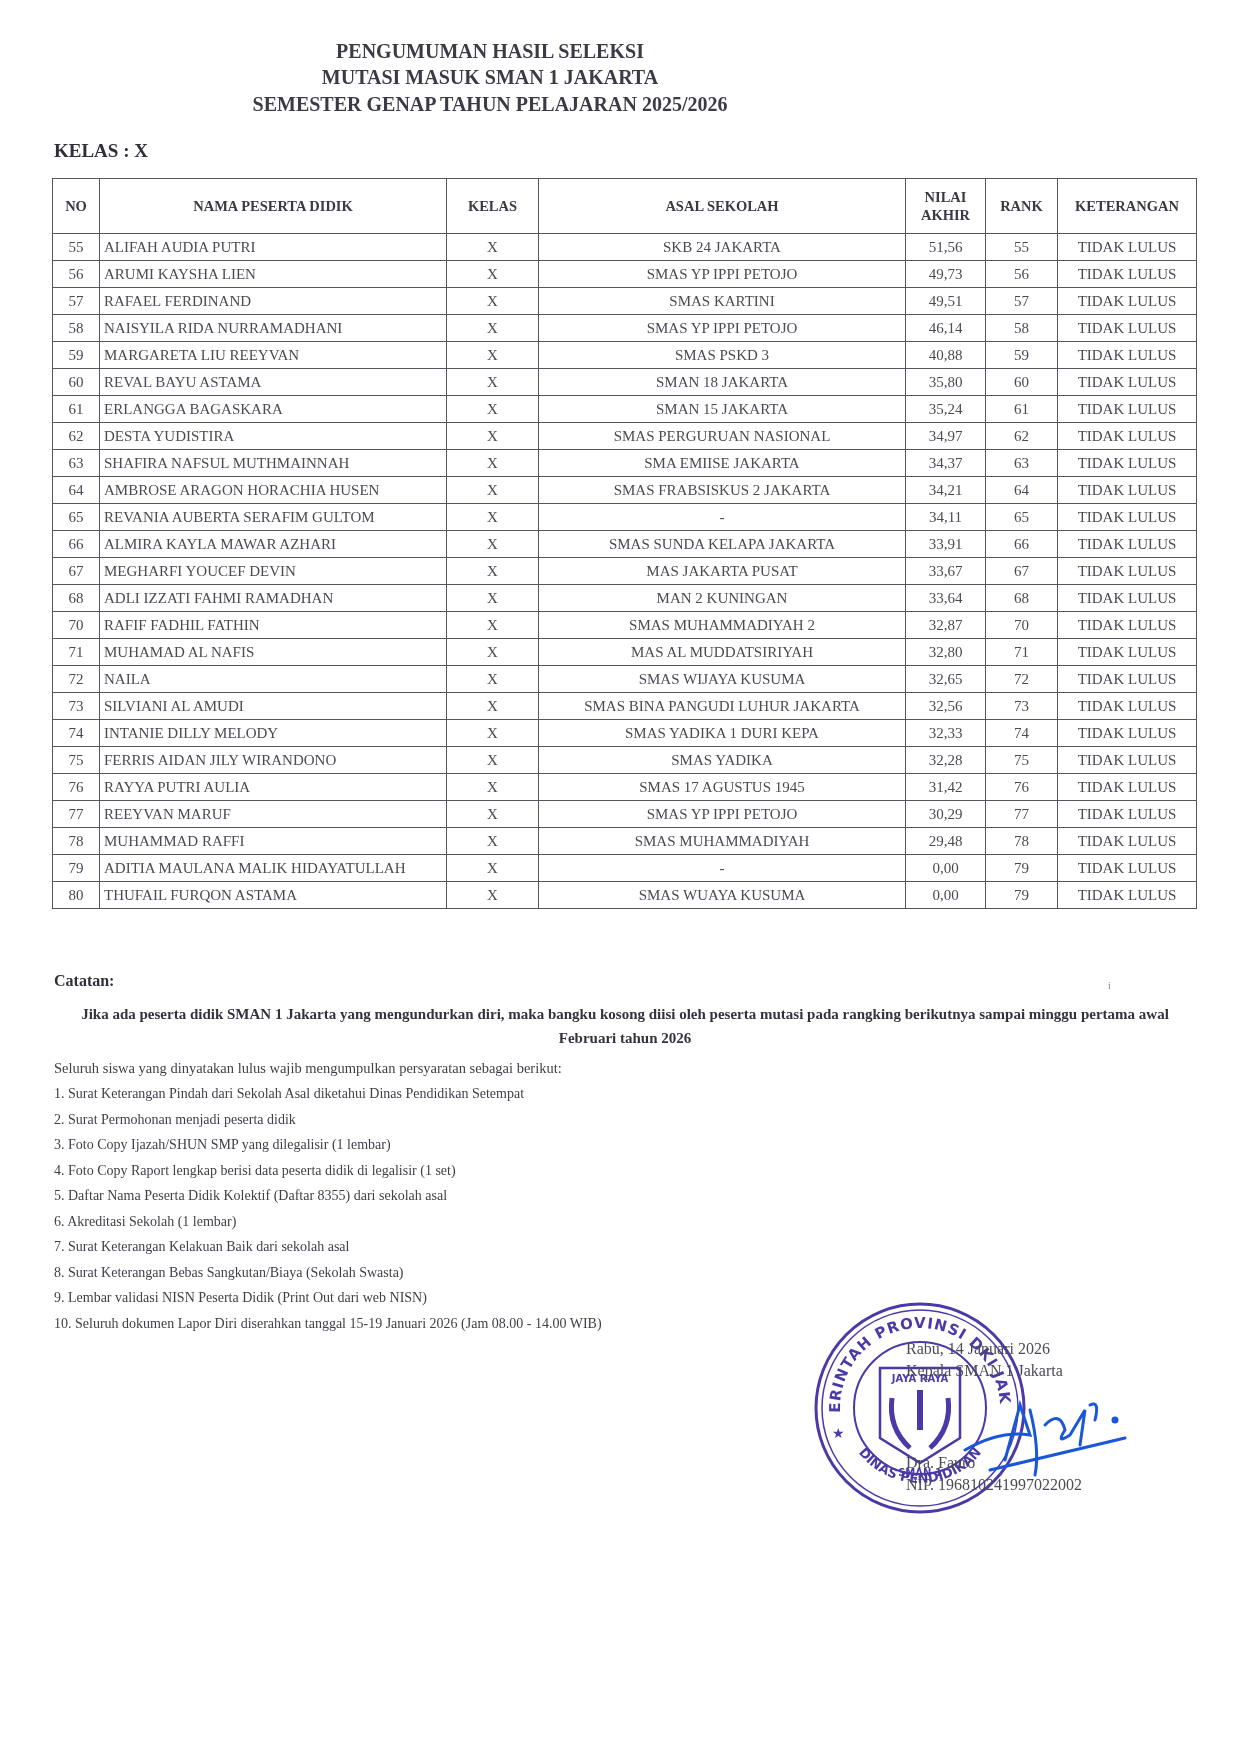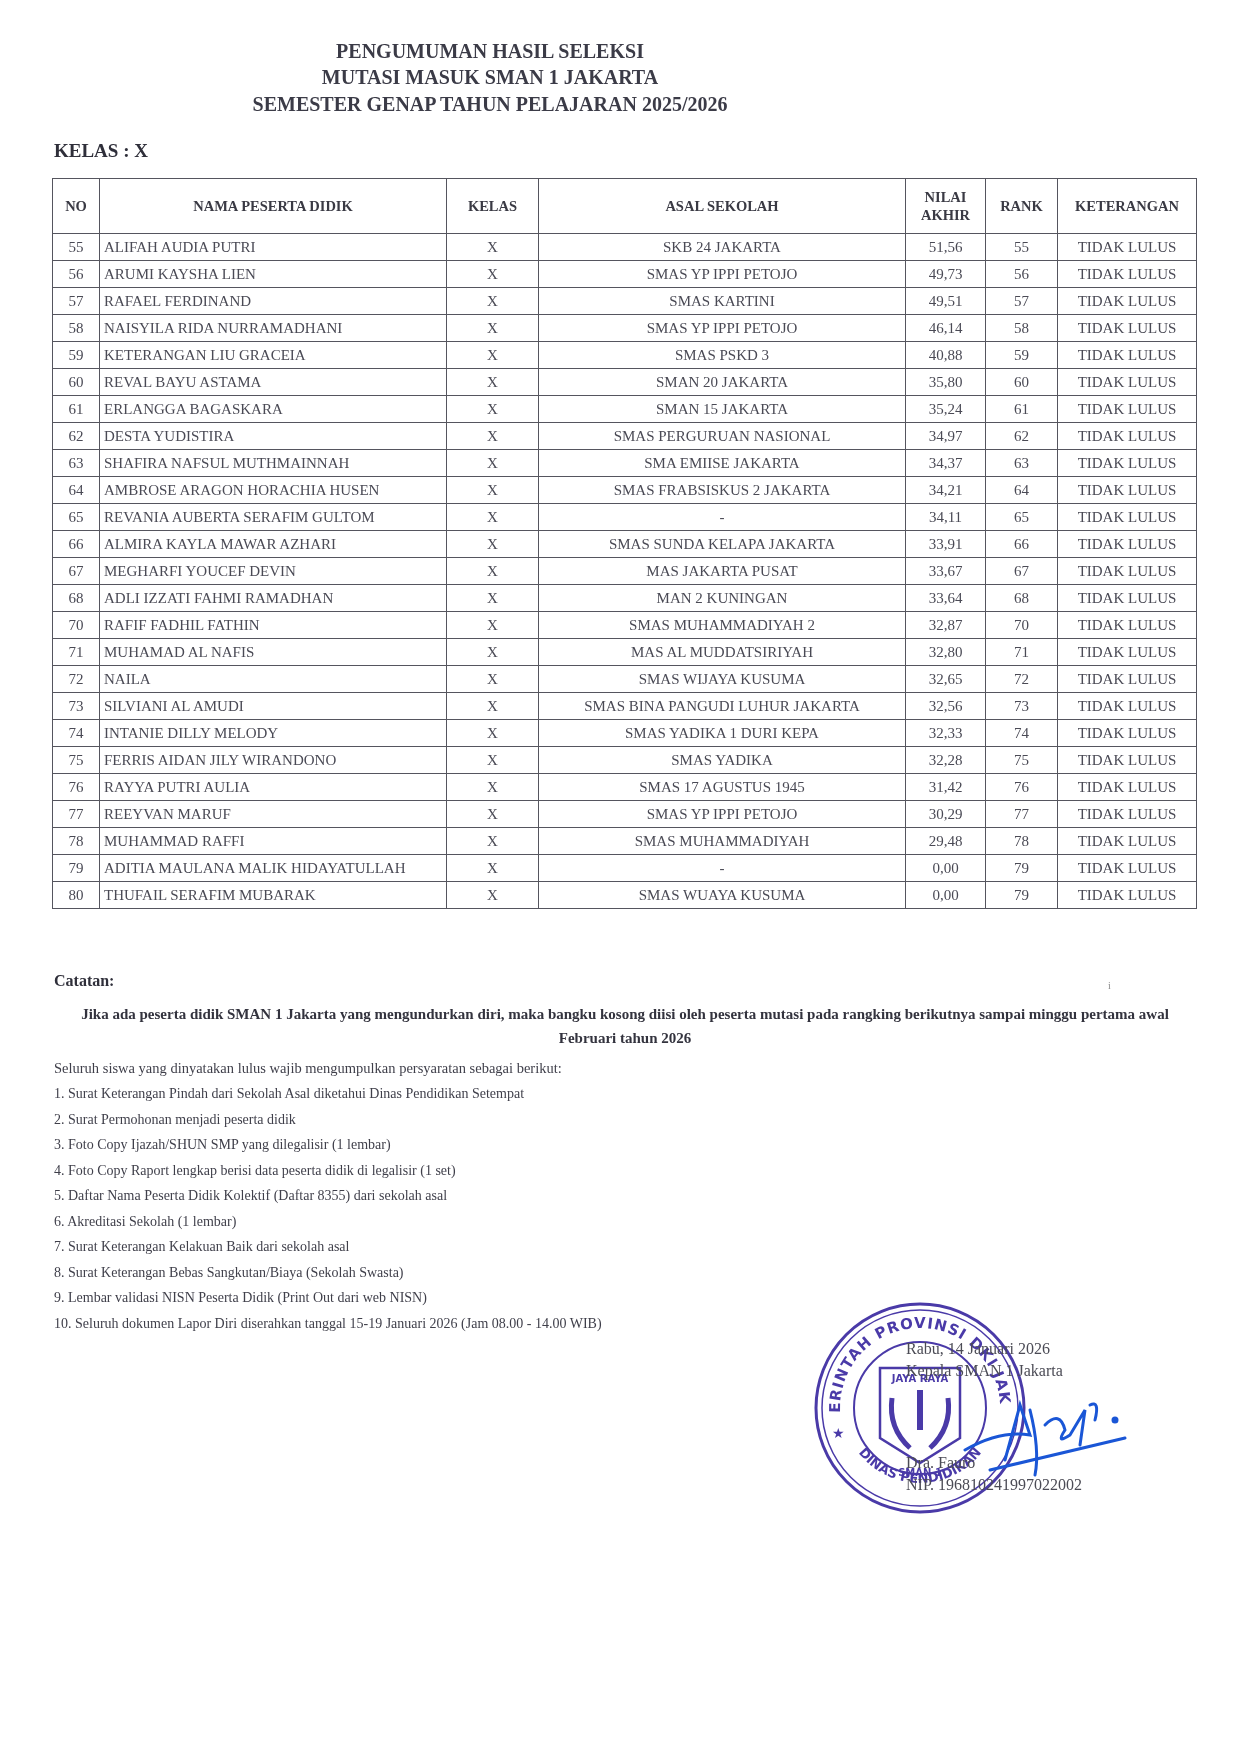--- a/index.html
+++ b/index.html
@@ -98,32 +98,32 @@
         <td>58</td>
         <td class="name">NAISYILA RIDA NURRAMADHANI</td>
         <td>X</td>
         <td>SMAS YP IPPI PETOJO</td>
         <td>46,14</td>
         <td>58</td>
         <td>TIDAK LULUS</td>
       </tr>
       <tr>
         <td>59</td>
-        <td class="name">KETERANGAN LIU GRACEIA</td>
+        <td class="name">MARGARETA LIU REEYVAN</td>
         <td>X</td>
         <td>SMAS PSKD 3</td>
         <td>40,88</td>
         <td>59</td>
         <td>TIDAK LULUS</td>
       </tr>
       <tr>
         <td>60</td>
         <td class="name">REVAL BAYU ASTAMA</td>
         <td>X</td>
-        <td>SMAN 20 JAKARTA</td>
+        <td>SMAN 18 JAKARTA</td>
         <td>35,80</td>
         <td>60</td>
         <td>TIDAK LULUS</td>
       </tr>
       <tr>
         <td>61</td>
         <td class="name">ERLANGGA BAGASKARA</td>
         <td>X</td>
         <td>SMAN 15 JAKARTA</td>
         <td>35,24</td>
@@ -278,21 +278,21 @@
         <td>79</td>
         <td class="name">ADITIA MAULANA MALIK HIDAYATULLAH</td>
         <td>X</td>
         <td>-</td>
         <td>0,00</td>
         <td>79</td>
         <td>TIDAK LULUS</td>
       </tr>
       <tr>
         <td>80</td>
-        <td class="name">THUFAIL SERAFIM MUBARAK</td>
+        <td class="name">THUFAIL FURQON ASTAMA</td>
         <td>X</td>
         <td>SMAS WUAYA KUSUMA</td>
         <td>0,00</td>
         <td>79</td>
         <td>TIDAK LULUS</td>
       </tr>
     </tbody>
 </table>
 
 <div class="stray-mark">i</div>

